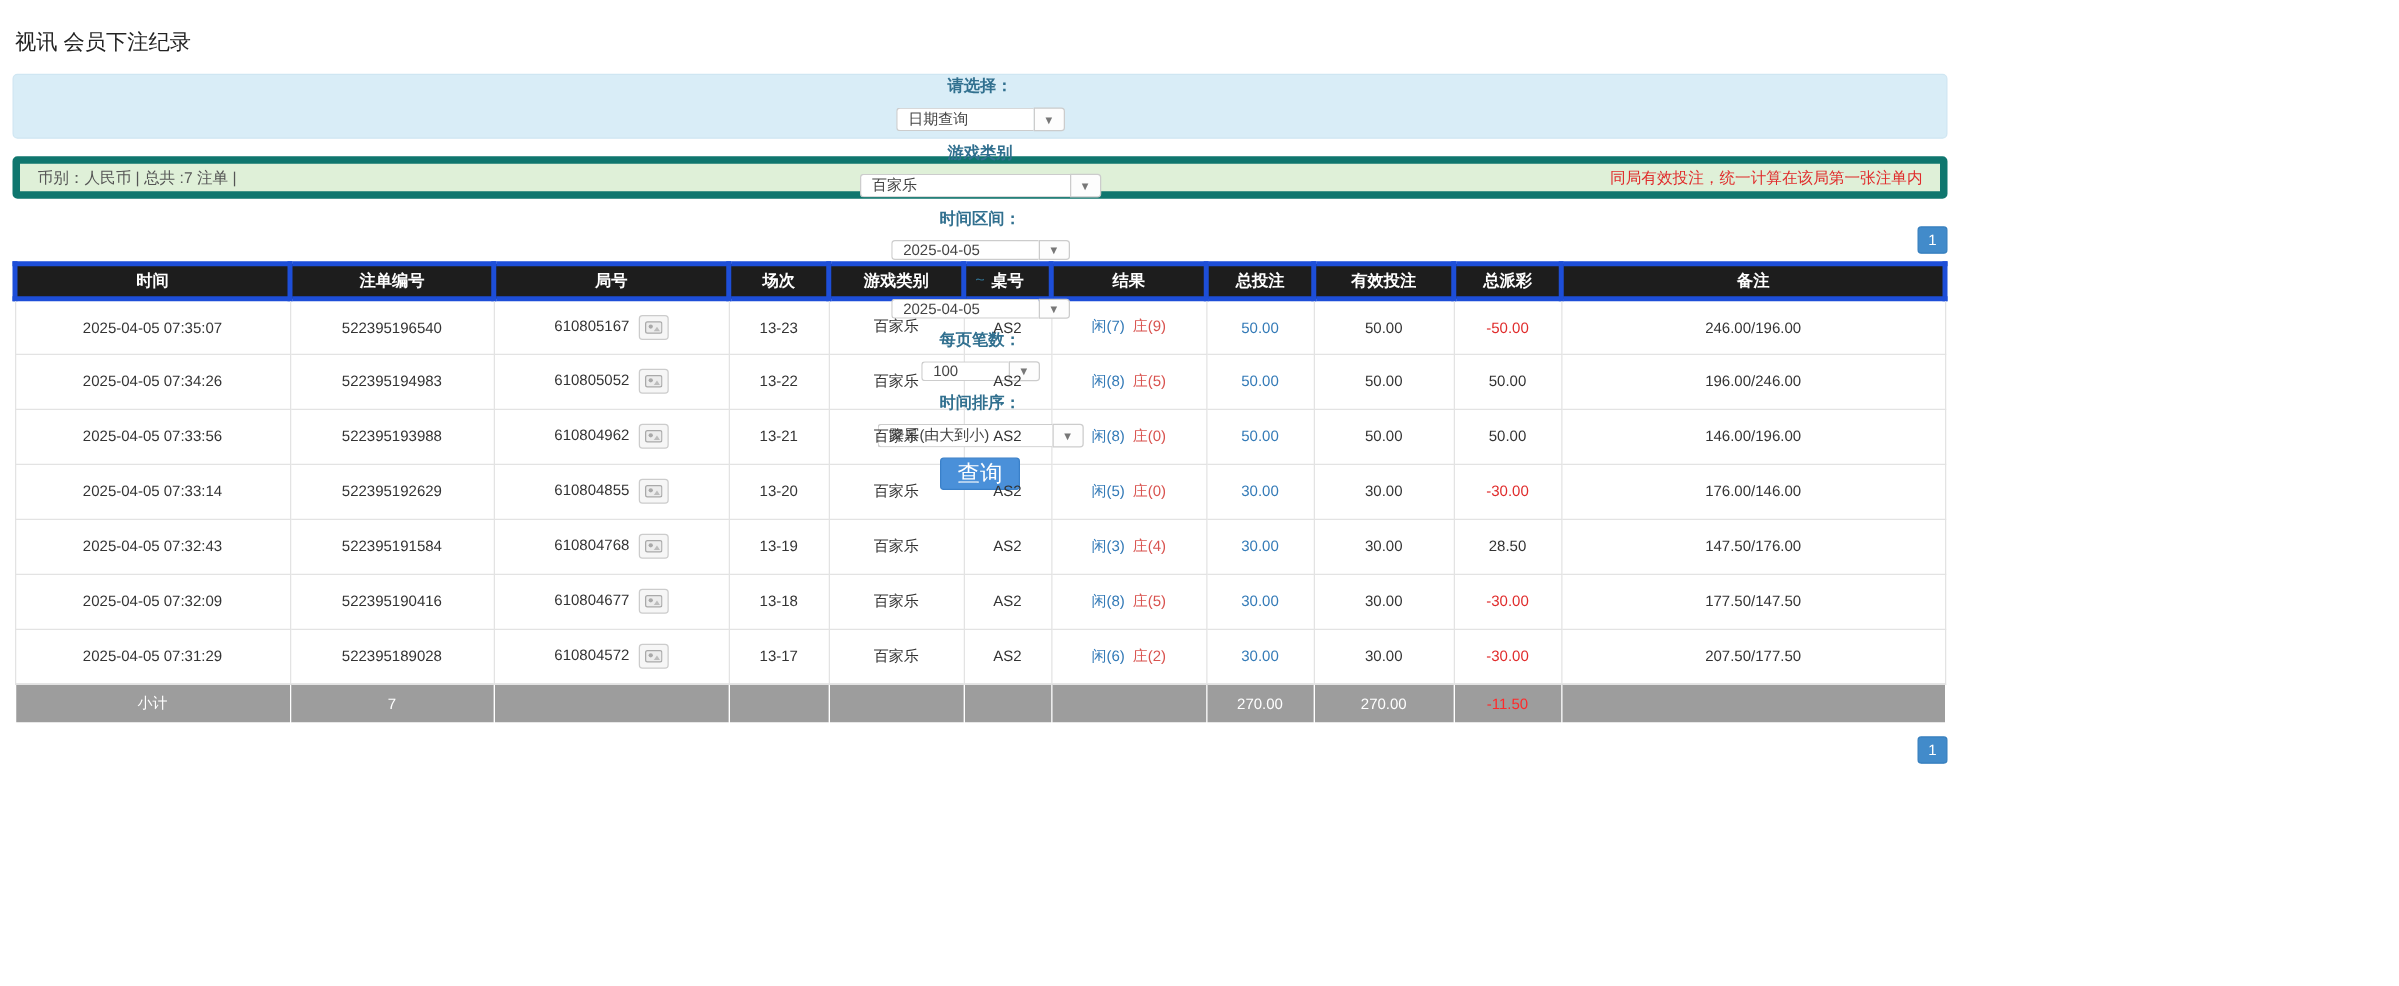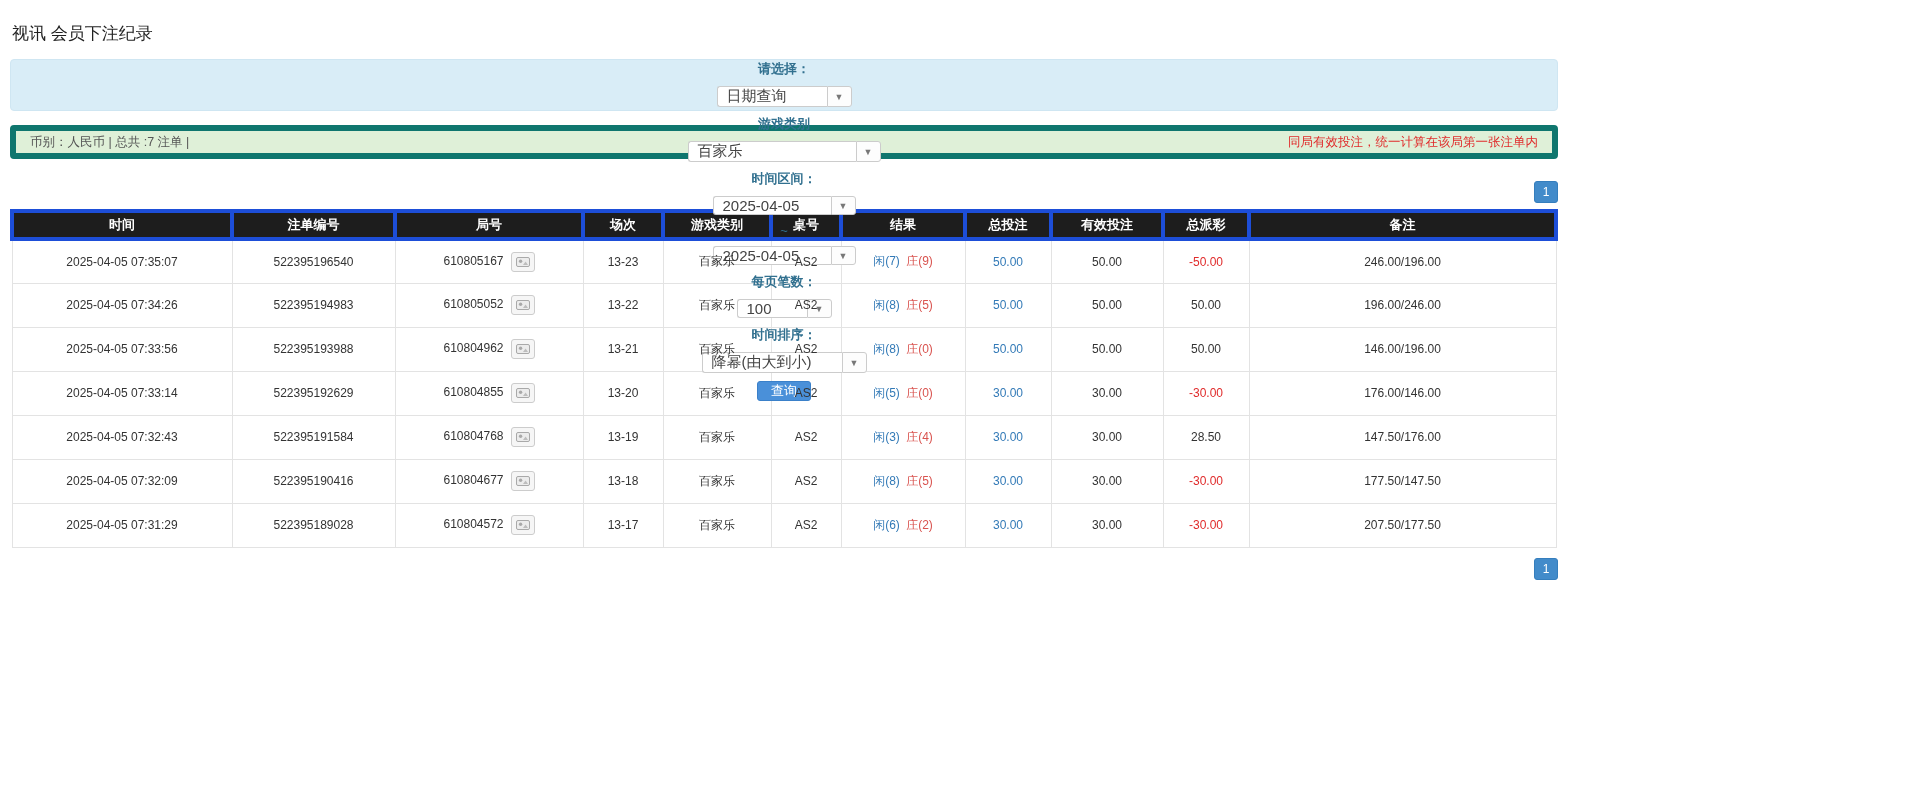--- a/index.html
+++ b/index.html
@@ -26,37 +26,37 @@
     padding: 0 12px;
     flex-direction: column;
   }
   .flabel { color: #31708f; font-weight: bold; font-size: 13px; white-space: nowrap; }
   .tilde { color: #31708f; font-size: 13px; }
   .combo { display: flex; align-items: stretch; height: 30px; }
   .combo-value {
     background: #fff; border: 1px solid #ccc; border-right: none;
     border-radius: 3px 0 0 3px;
     display: flex; align-items: center;
-    padding: 0 9px; font-size: 15px; color: #444; white-space: nowrap;
+    padding: 0 9px; font-size: 12px; color: #444; white-space: nowrap;
   }
   .combo-btn {
     width: 25px; background: #fdfdfd; border: 1px solid #ccc;
     border-radius: 0 3px 3px 0;
     display: flex; align-items: center; justify-content: center;
     color: #777; font-size: 9px; cursor: pointer;
   }
   .w-query { width: 110px; }
   .w-game  { width: 168px; }
   .w-date  { width: 118px; }
   .w-size  { width: 70px;  }
   .w-sort  { width: 140px; }
   .search-btn {
     height: 30px; padding: 0 13px;
     background: #4a90d9; border: 1px solid #3a80c9; border-radius: 3px;
-    color: #fff; font-size: 13px; cursor: pointer;
+    color: #fff; font-size: 18px; cursor: pointer;
     font-family: inherit;
   }
 
   
   .summary-bar {
     margin-top: 14px;
     background: #dff0d8; border: 6px solid #0f766e; border-radius: 4px;
     height: 34px; padding: 0 14px;
     display: flex; align-items: center; justify-content: space-between;
     font-size: 12.5px;
@@ -369,20 +369,33 @@
     </td>
     <td>
       <a class="bet-link">30.00</a>
     </td>
     <td>30.00</td>
     <td class="colorize-neg neg">-30.00</td>
     <td>207.50/177.50</td>
   </tr>
       </tbody>
     <tbody>
+      <tr class="sum-row">
+        <td>小计</td>
+        <td>7</td>
+        <td></td>
+          <td></td>
+        <td></td>
+          <td></td>
+        <td></td>
+        <td>270.00</td>
+        <td>270.00</td>
+        <td class="colorize-neg neg">-11.50</td>
+        <td></td>
+      </tr>
     </tbody>
   </table>
 
   <div class="pagination bottom">
     <button class="page-btn">1</button>
   </div>
 
 </div>
 
 </body></html>

